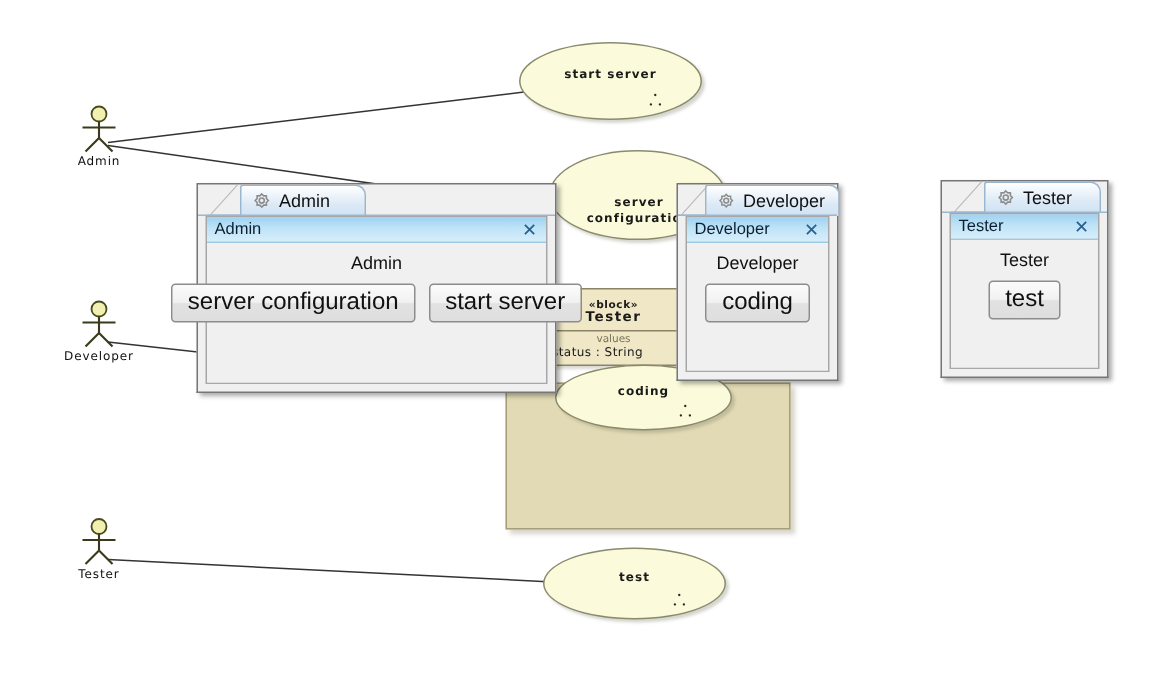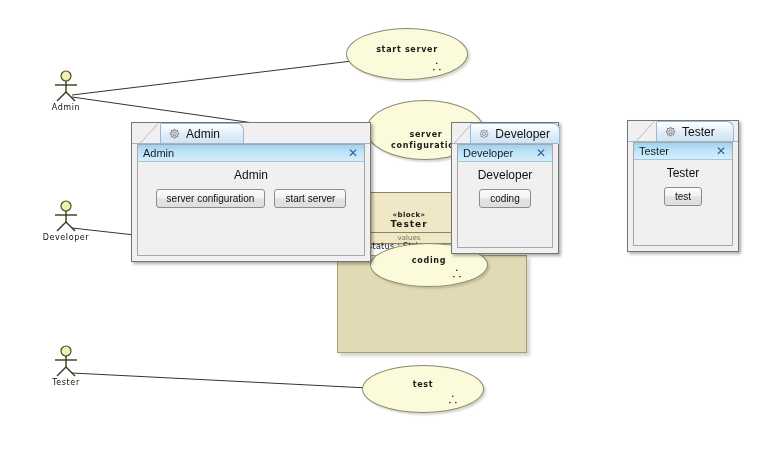--- a/index.html
+++ b/index.html
@@ -84,21 +84,21 @@
   
   #context-block {
     position: absolute;
     background: #efe7c6;
     border: 1px solid #8b8464;
     box-sizing: border-box;
     box-shadow: 2px 2px 2px rgba(120,115,90,0.28);
   }
   #context-block .blk-head {
     text-align: center;
-    padding-top: 18px;
+    padding-top: 6px;
     font-family: "DejaVu Sans", sans-serif;
     color: #1a1a1a;
   }
   #context-block .blk-stereo {
     font-size: 7px;
     font-weight: bold;
     letter-spacing: 0.4px;
   }
   #context-block .blk-name {
     font-size: 9px;
@@ -234,21 +234,21 @@
     padding-top: 5px;
   }
   .btn-row {
     display: flex;
     justify-content: center;
     gap: 9px;
     padding-top: 7px;
   }
   .ui-button {
     font-family: "Liberation Sans", sans-serif;
-    font-size: 10px;
+    font-size: 16px;
     color: #111111;
     background: linear-gradient(to bottom, #fbfbfb 0%, #f1f1f1 48%, #e2e2e2 52%, #dedede 100%);
     border: 1px solid #8c8c8c;
     border-radius: 3px;
     padding: 3px 10px;
     cursor: pointer;
     white-space: nowrap;
   }
 </style>
 </head>

